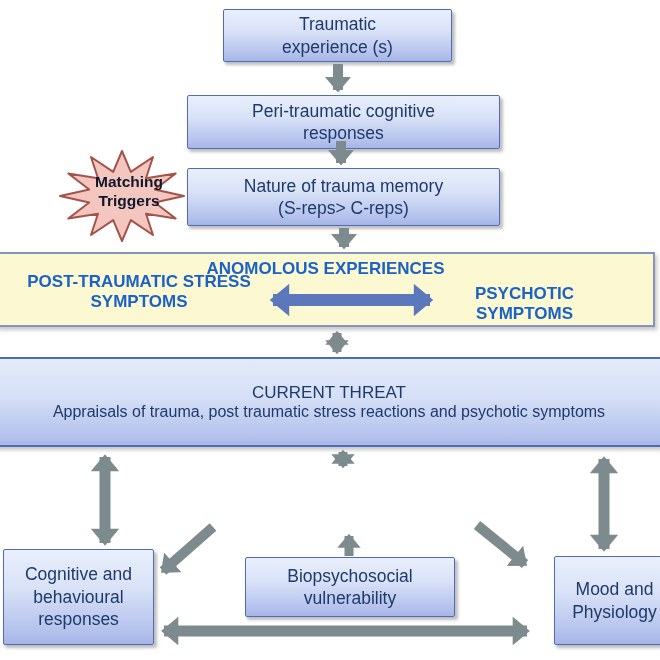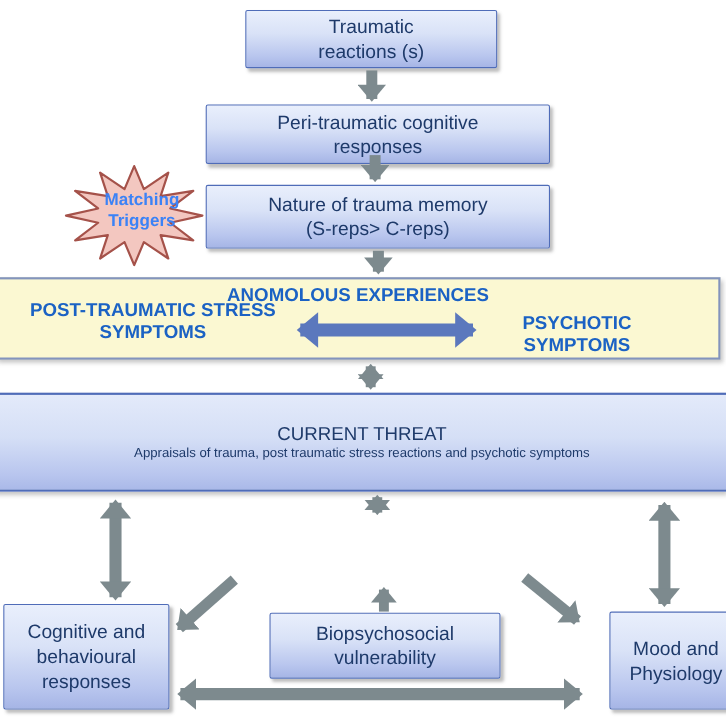--- a/index.html
+++ b/index.html
@@ -27,36 +27,36 @@
     text-align:center;white-space:pre-line;line-height:1.18;}
   #ct{
     position:absolute;left:-4px;top:357px;width:666px;height:90px;box-sizing:border-box;
     border:2px solid #4f6cb8;
     background:linear-gradient(180deg,#e3eafa 0%,#d5dff6 45%,#b8c5ee 85%,#aab9e8 100%);
     box-shadow:0 3px 4px rgba(110,110,110,.4);
     display:flex;flex-direction:column;align-items:center;justify-content:center;
     color:#1e3a6a;text-align:center;
   }
   #ct .t1{font-size:17px;font-weight:400;line-height:1.2;}
-  #ct .t2{font-size:12px;line-height:1.12;max-width:642px;text-align:right;}
+  #ct .t2{font-size:16px;line-height:1.12;max-width:642px;text-align:right;}
   #star-wrap{position:absolute;left:55px;top:146px;width:134px;height:100px;}
   #star-wrap svg{display:block;}
   #star-poly{stroke:#a5524a;stroke-width:2;stroke-linejoin:round;}
   #star-label{position:absolute;left:62px;top:172px;width:134px;text-align:center;
-    color:#3b82f6;font-size:15.5px;font-weight:600;line-height:1.24;white-space:pre-line;}
+    color:#0f172a;font-size:15.5px;font-weight:600;line-height:1.24;white-space:pre-line;}
   #arrows{position:absolute;left:0;top:0;pointer-events:none;z-index:6;}
 </style>
 </head>
 <body>
 
 <div id="canvas">
 
   <div class="box" style="left:223px;top:9px;width:229px;height:53px;">
     <div class="lbl fs18">Traumatic
-reactions (s)</div>
+experience (s)</div>
   </div>
 
   <div class="box" style="left:187px;top:95px;width:313px;height:54px;">
     <div class="lbl fs18">Peri-traumatic cognitive
 responses</div>
   </div>
 
   <div class="box" style="left:187px;top:168px;width:313px;height:58px;">
     <div class="lbl fs18">Nature of trauma memory
 (S-reps&gt; C-reps)</div>

